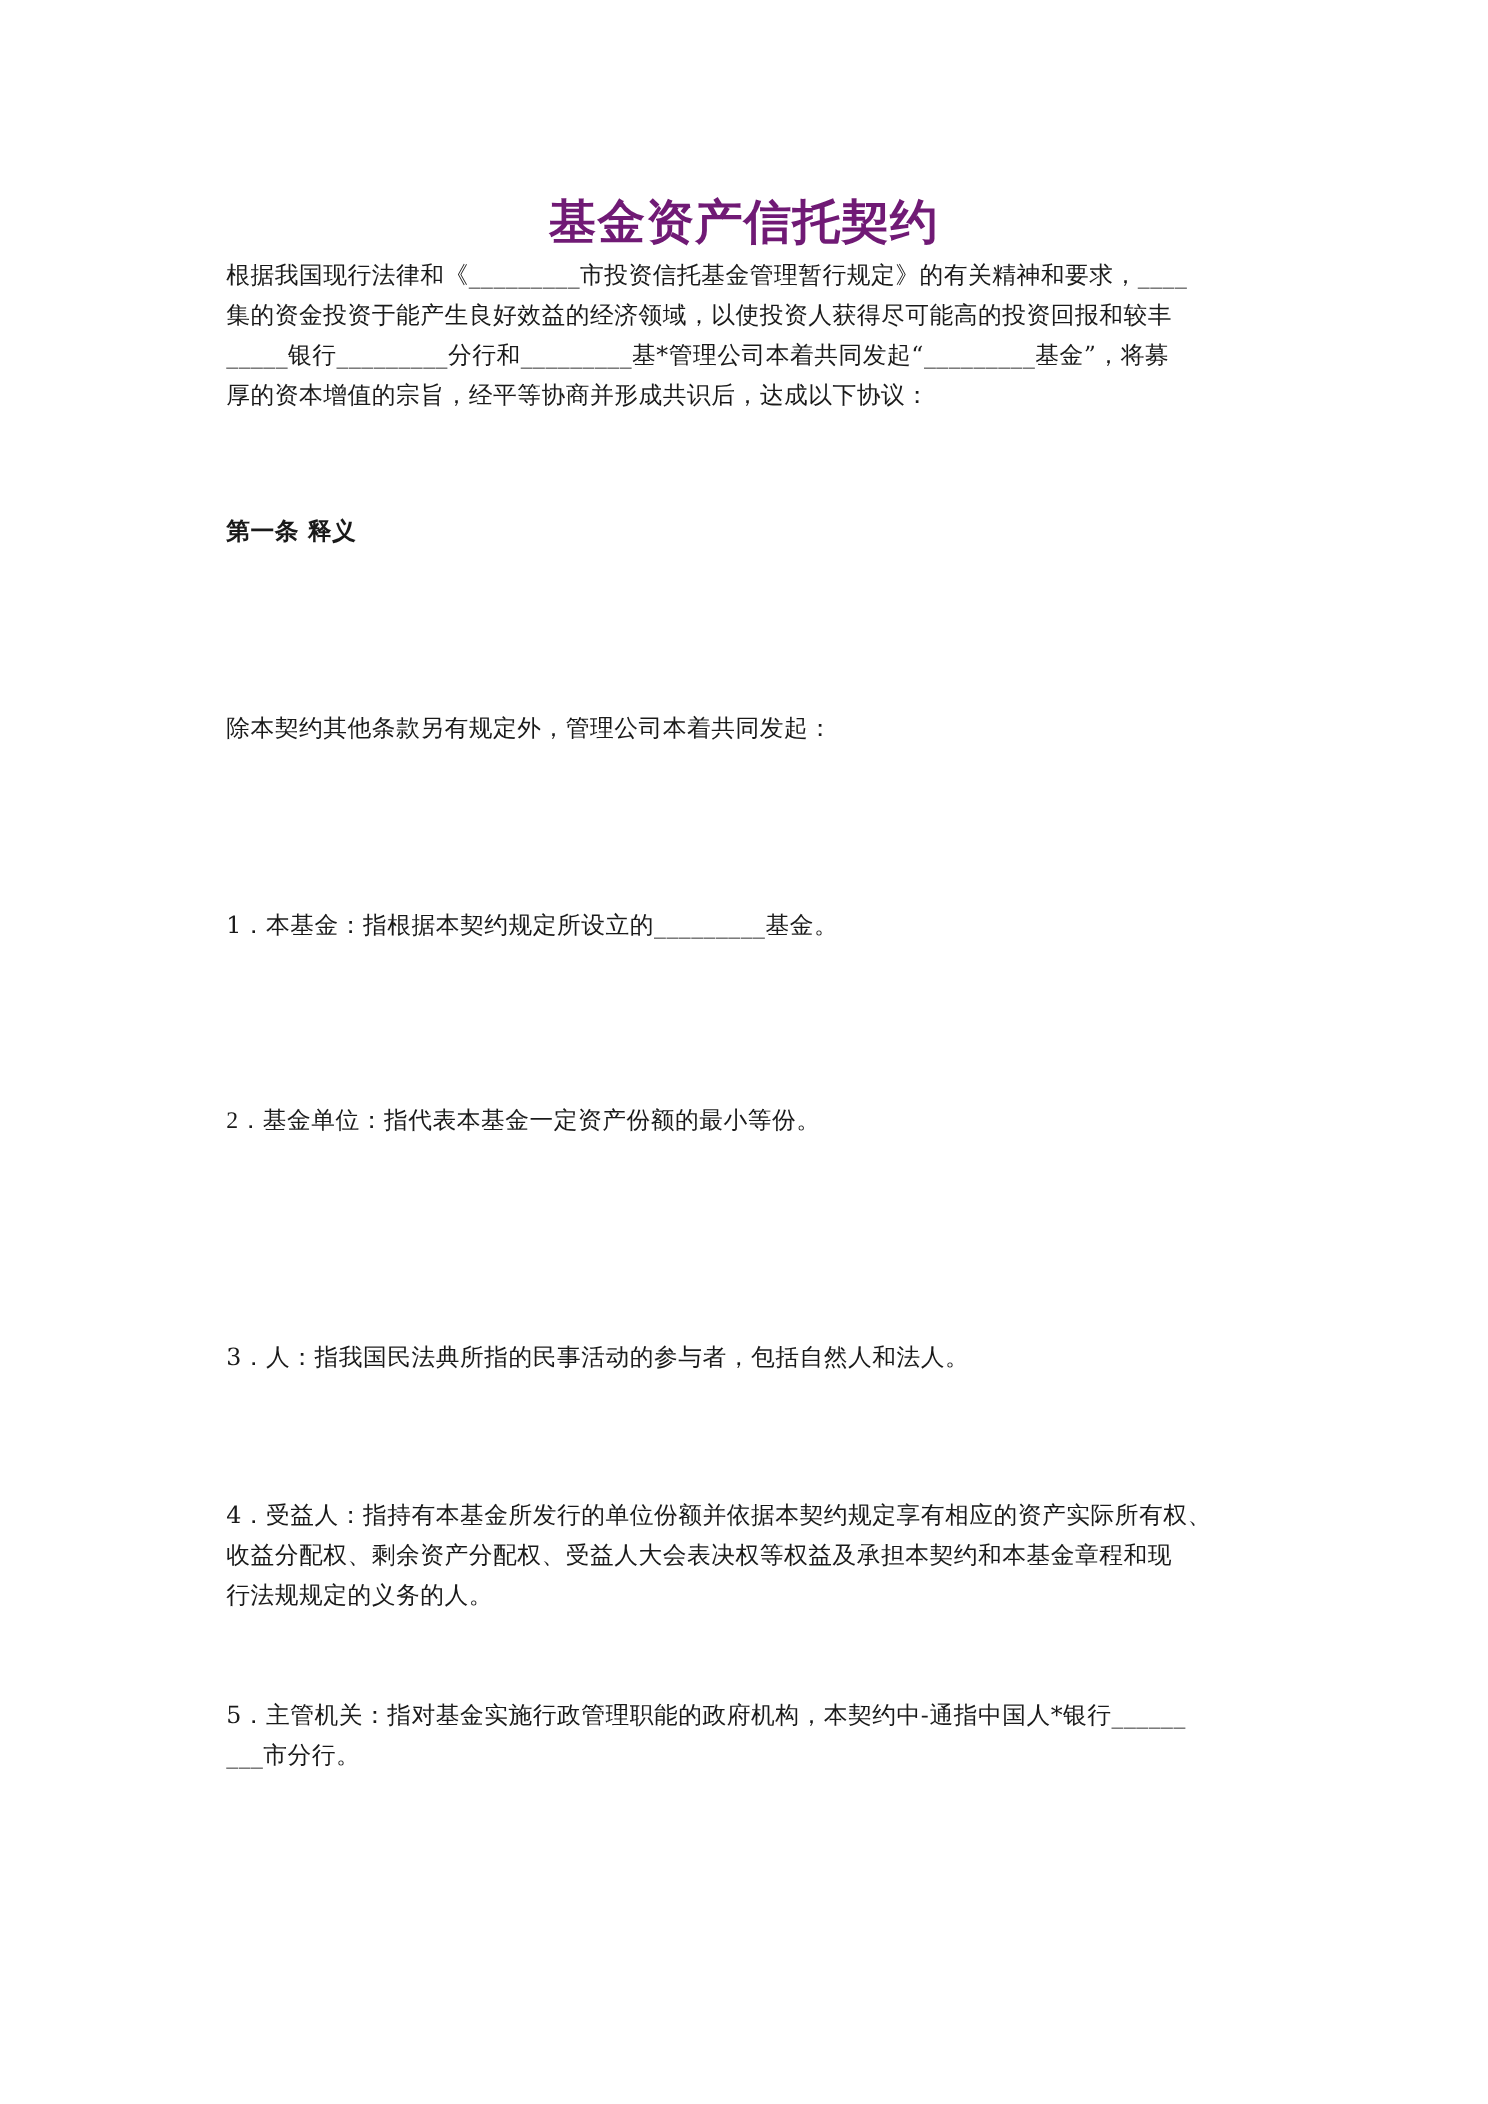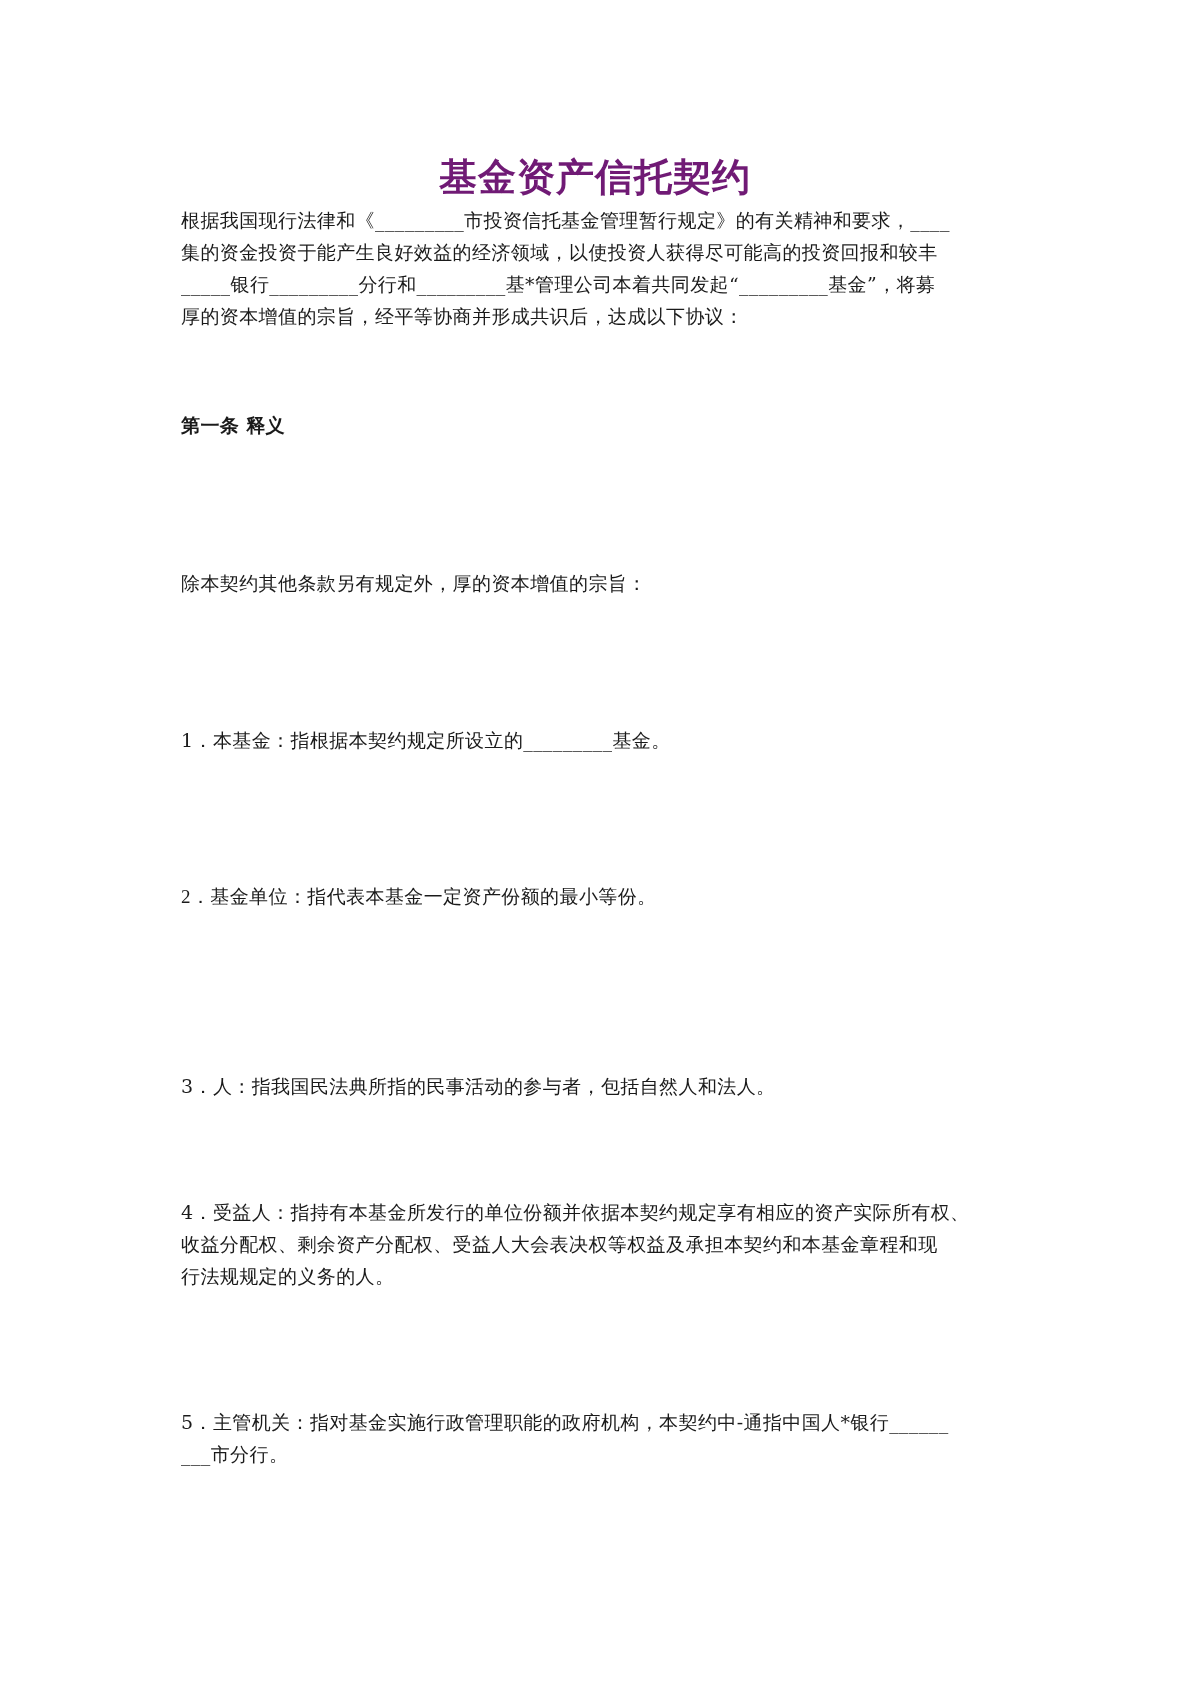--- a/index.html
+++ b/index.html
@@ -62,39 +62,39 @@
     <span class="line">集的资金投资于能产生良好效益的经济领域，以使投资人获得尽可能高的投资回报和较丰</span>
     <span class="line">_____银行_________分行和_________基*管理公司本着共同发起“_________基金”，将募</span>
     <span class="line">厚的资本增值的宗旨，经平等协商并形成共识后，达成以下协议：</span>
   </div>
 
   <div class="para" style="top:409px;font-weight:bold;">
     <span class="line">第一条 释义</span>
   </div>
 
   <div class="para" style="top:567px;">
-    <span class="line">除本契约其他条款另有规定外，厚的资本增值的宗旨：</span>
+    <span class="line">除本契约其他条款另有规定外，管理公司本着共同发起：</span>
   </div>
 
   <div class="para" style="top:724px;">
     <span class="line">1．本基金：指根据本契约规定所设立的_________基金。</span>
   </div>
 
   <div class="para" style="top:881px;font-family:Liberation Serif, serif;">
     <span class="line">2．基金单位：指代表本基金一定资产份额的最小等份。</span>
   </div>
 
   <div class="para" style="top:1039px;margin-top:31px;">
     <span class="line">3．人：指我国民法典所指的民事活动的参与者，包括自然人和法人。</span>
   </div>
 
   <div class="para" style="top:1196px;">
     <span class="line">4．受益人：指持有本基金所发行的单位份额并依据本契约规定享有相应的资产实际所有权、</span>
     <span class="line">收益分配权、剩余资产分配权、受益人大会表决权等权益及承担本契约和本基金章程和现</span>
     <span class="line">行法规规定的义务的人。</span>
   </div>
 
-  <div class="para" style="top:1406px;">
+  <div class="para" style="top:1356px;">
     <span class="line">5．主管机关：指对基金实施行政管理职能的政府机构，本契约中-通指中国人*银行______</span>
     <span class="line">___市分行。</span>
   </div>
 
 </div>
 
 </body></html>

